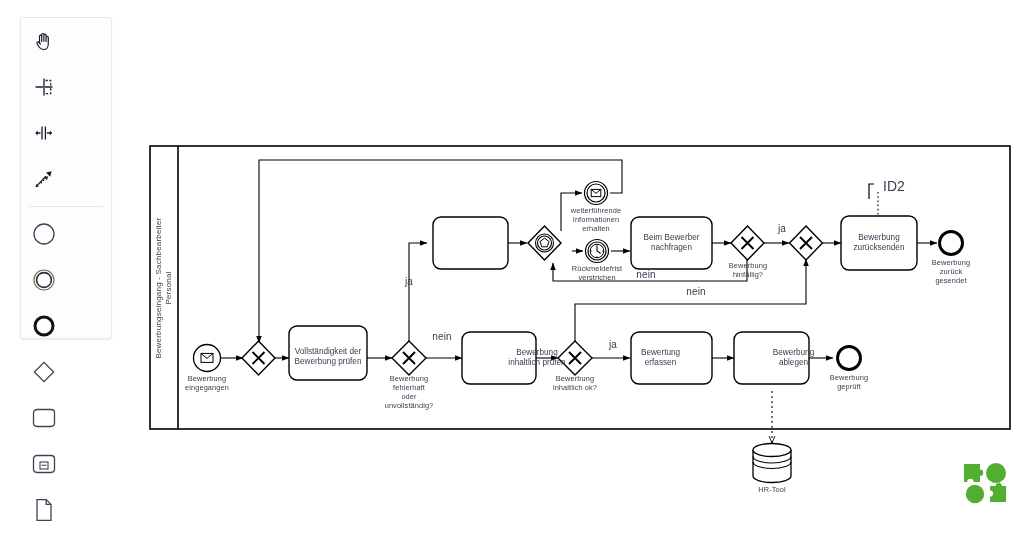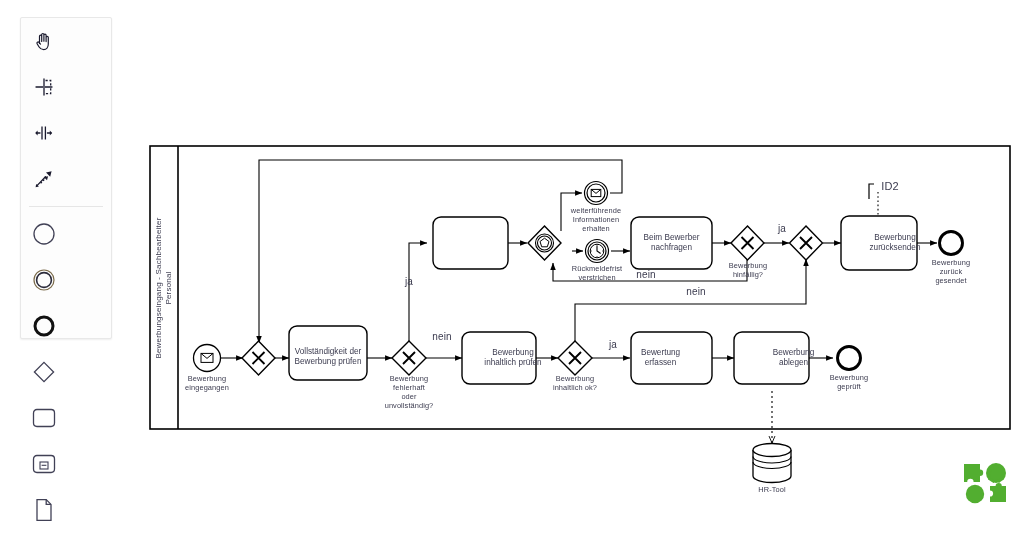--- a/index.html
+++ b/index.html
@@ -338,31 +338,31 @@
 
 <div class="task-lbl" style="left:631px;top:217px;width:81px;height:52px;border-radius:26px;">
   <span>Beim Bewerber nachfragen</span>
 </div>
 
 <div class="lbl" style="left:712px;top:261px;width:72px;">
   <span>Bewerbung</span><br>
   <span>hinfällig?</span>
 </div>
 
-<div class="task-lbl" style="left:841px;top:216px;width:76px;height:54px;padding-left:16px;">
+<div class="task-lbl" style="left:841px;top:216px;width:76px;height:54px;">
   <span>Bewerbung zurücksenden</span>
 </div>
 
 <div class="lbl" style="left:918px;top:258px;width:66px;">
   <span>Bewerbung</span><br>
   <span>zurück</span><br>
   <span>gesendet</span>
 </div>
 
-<div class="task-lbl" style="left:446px;top:332px;width:74px;height:52px;padding-left:30px;">
+<div class="task-lbl" style="left:470px;top:332px;width:74px;height:52px;padding-left:30px;">
   <span>Bewerbung inhaltlich prüfen</span>
 </div>
 
 <div class="lbl" style="left:537px;top:374px;width:76px;">
   <span>Bewerbung</span><br>
   <span>inhaltlich ok?</span>
 </div>
 
 <div class="task-lbl" style="left:631px;top:332px;width:59px;height:52px;">
   <span>Bewertung erfassen</span>
@@ -374,21 +374,21 @@
 
 <div class="lbl" style="left:816px;top:373px;width:66px;">
   <span>Bewerbung</span><br>
   <span>geprüft</span>
 </div>
 
 <div class="lbl" style="left:742px;top:485px;width:60px;">
   <span>HR-Tool</span>
 </div>
 
-<div class="lbl" style="left:875px;top:182px;width:30px;text-align:center;font-size:11px;">
+<div class="lbl" style="left:875px;top:182px;width:30px;text-align:right;font-size:14px;">
   <span>ID2</span>
 </div>
 
 <div class="lbl seq" style="left:400px;top:277px;width:18px;">
   <span>ja</span>
 </div>
 <div class="lbl seq" style="left:430px;top:332px;width:24px;">
   <span>nein</span>
 </div>
 <div class="lbl seq" style="left:634px;top:270px;width:24px;">

